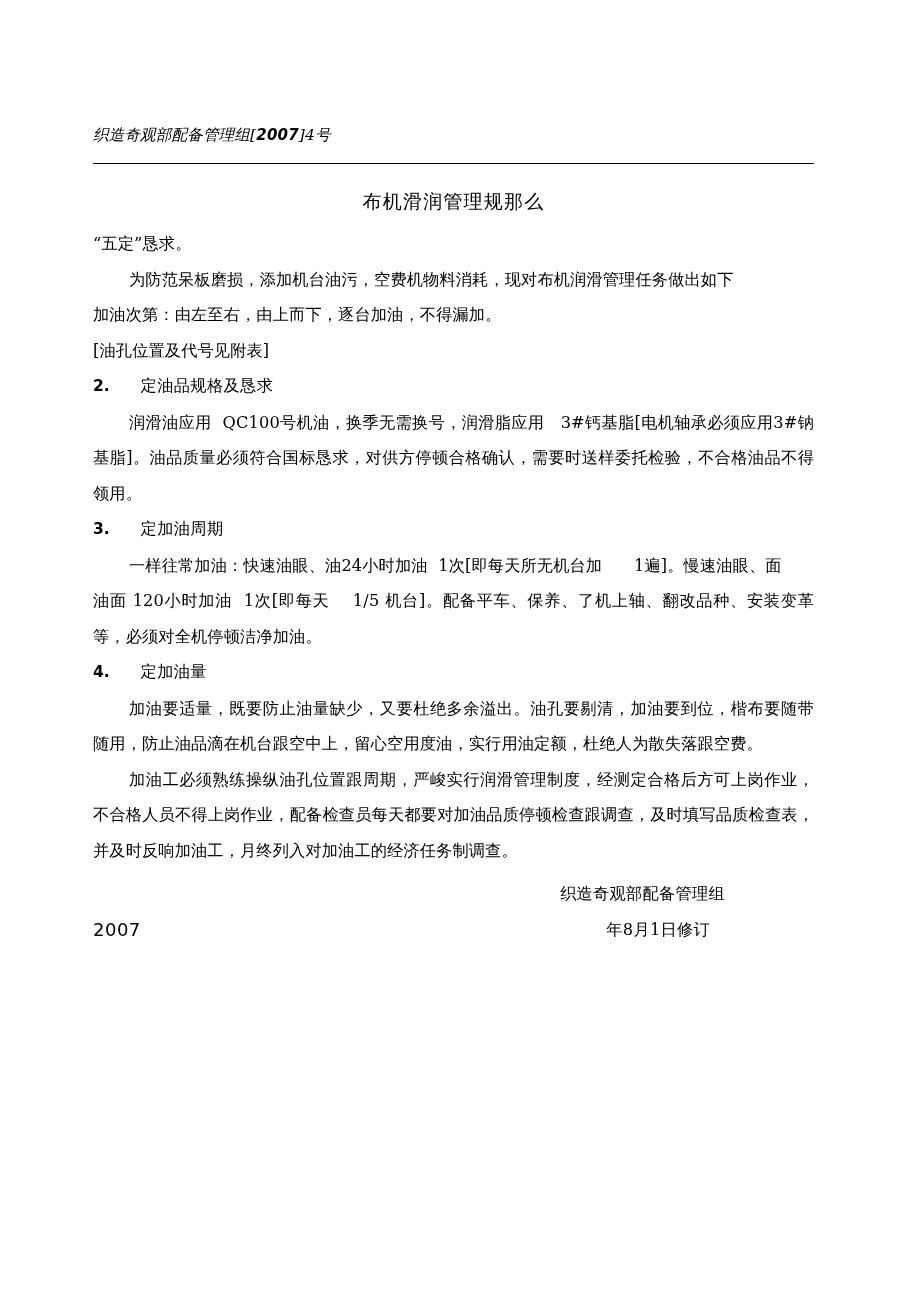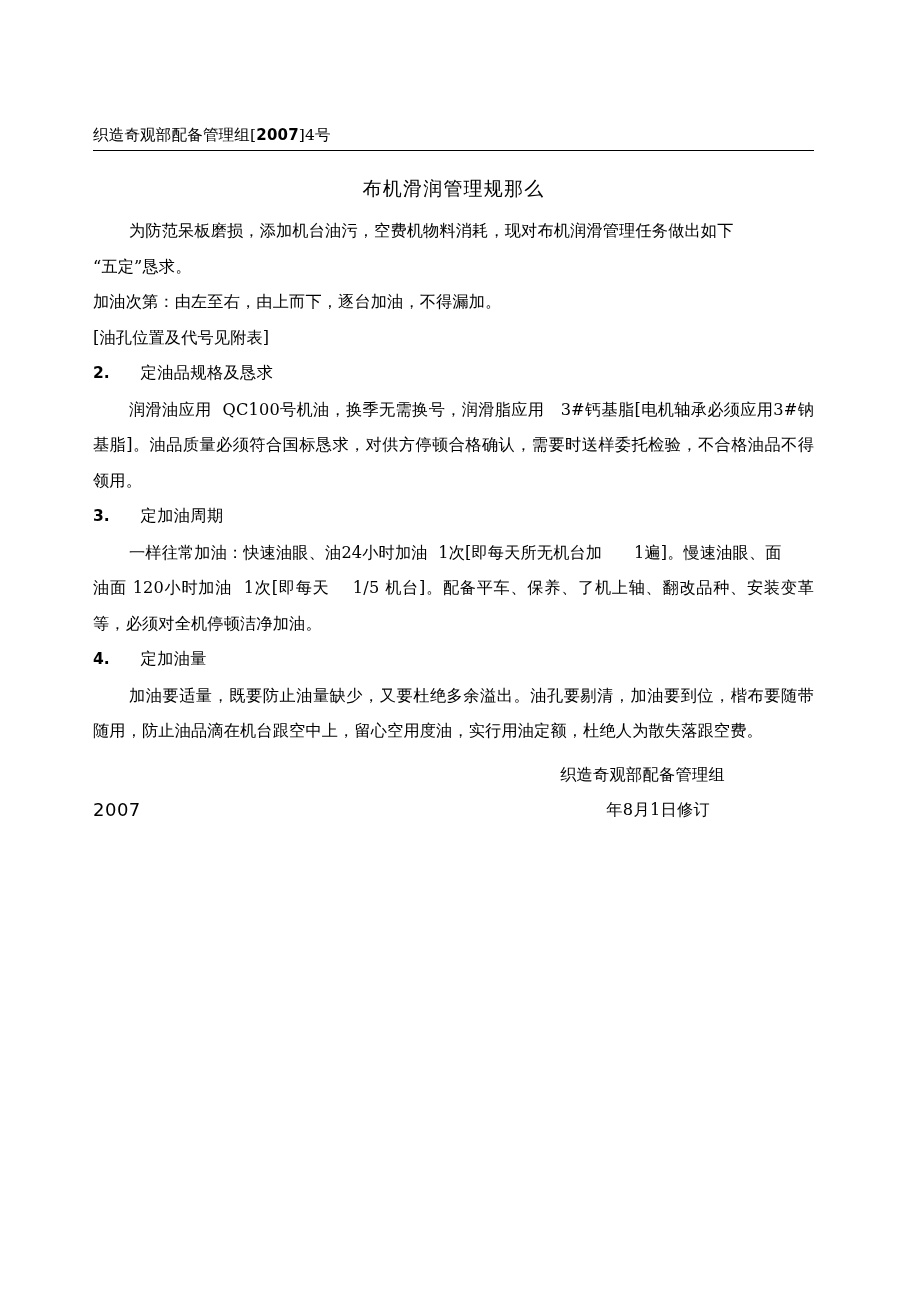--- a/index.html
+++ b/index.html
@@ -32,21 +32,22 @@
     top: 124px;
     width: 721px;
   }
 
   
   .letterhead {
     font-size: 15.5px;
     line-height: 22px;
     letter-spacing: 0.2px;
     white-space: pre;
-    padding-bottom: 3px;
+    padding-bottom: 16px;
+    font-style: italic;
   }
   .letterhead .num {
     font-family: "DejaVu Sans", "Liberation Sans", sans-serif;
     font-size: 15px;
     font-weight: 700;
   }
   .rule {
     border-bottom: 1.6px solid #000000;
     width: 721px;
     margin-top: 1px;
@@ -127,36 +128,37 @@
 <body>
 
 <div class="page">
   <div class="doc">
 
     <div class="letterhead"><span>织造奇观部配备管理组[</span><span class="num">2007</span><span>]4号</span></div>
     <div class="rule"></div>
 
     <div class="doc-title">布机滑润管理规那么</div>
 
+    <div class="para ind1">“五定”恳求。</div>
     <div class="para ind2">为防范呆板磨损，添加机台油污，空费机物料消耗，现对布机润滑管理任务做出如下</div>
-    <div class="para ind1">“五定”恳求。</div>
 
     <div class="para ind1">加油次第：由左至右，由上而下，逐台加油，不得漏加。</div>
     <div class="para ind1">[油孔位置及代号见附表]</div>
 
     <div class="list-head"><span class="n">2.</span>      <span class="lbl">定油品规格及恳求</span></div>
     <div class="para ind2">润滑油应用  QC100号机油，换季无需换号，润滑脂应用   3#钙基脂[电机轴承必须应用3#钠基脂]。油品质量必须符合国标恳求，对供方停顿合格确认，需要时送样委托检验，不合格油品不得领用。</div>
 
     <div class="list-head"><span class="n">3.</span>      <span class="lbl">定加油周期</span></div>
     <div class="para ind2">一样往常加油：快速油眼、油24小时加油  1次[即每天所无机台加      1遍]。慢速油眼、面</div>
     <div class="para ind1">油面 120小时加油  1次[即每天    1/5 机台]。配备平车、保养、了机上轴、翻改品种、安装变革等，必须对全机停顿洁净加油。</div>
 
     <div class="list-head"><span class="n">4.</span>      <span class="lbl">定加油量</span></div>
     <div class="para ind2">加油要适量，既要防止油量缺少，又要杜绝多余溢出。油孔要剔清，加油要到位，楷布要随带随用，防止油品滴在机台跟空中上，留心空用度油，实行用油定额，杜绝人为散失落跟空费。</div>
 
+    <div class="para ind2">加油工必须熟练操纵油孔位置跟周期，严峻实行润滑管理制度，经测定合格后方可上岗作业，不合格人员不得上岗作业，配备检查员每天都要对加油品质停顿检查跟调查，及时填写品质检查表，并及时反响加油工，月终列入对加油工的经济任务制调查。</div>
 
     <div class="sig">织造奇观部配备管理组</div>
     <div class="sig-date-row">
       <span class="year">2007</span>
       <span class="dt">年8月1日修订</span>
     </div>
 
   </div>
 </div>
 

